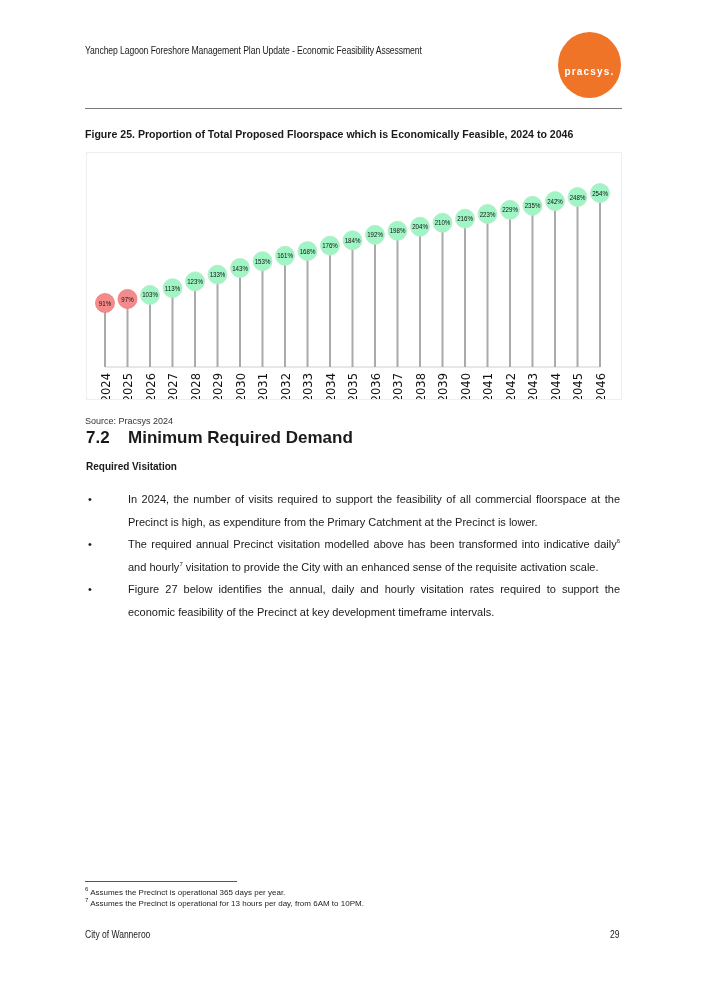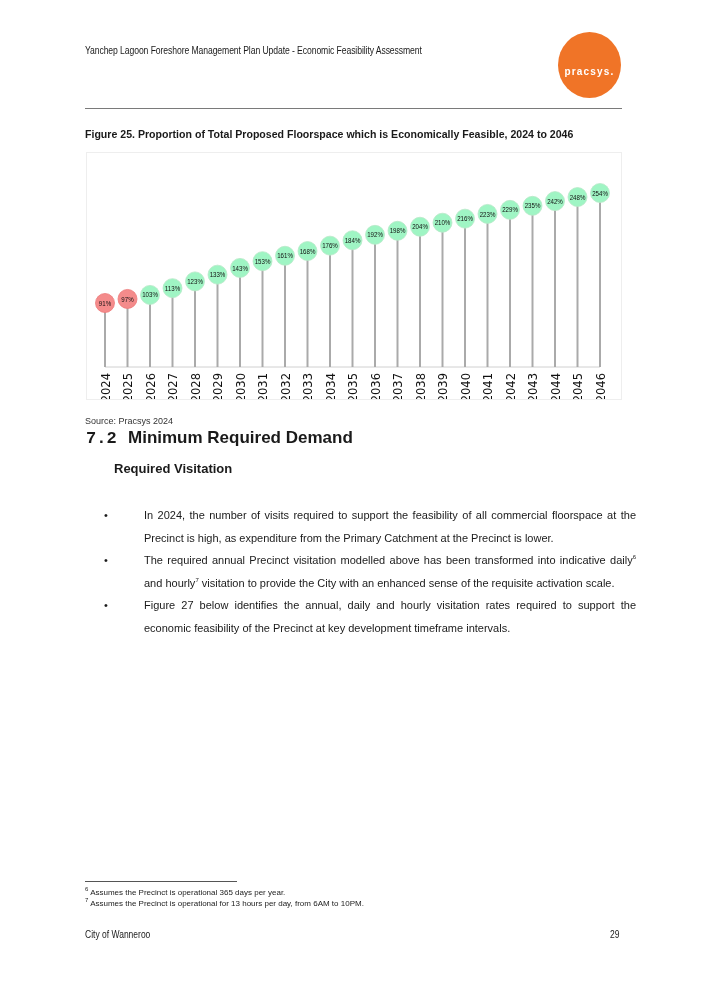--- a/index.html
+++ b/index.html
@@ -12,23 +12,23 @@
   .logo span { position: absolute; left: 3px; right: 3px; top: 34px; text-align: center; color: #fff;
                font-size: 10px; font-weight: bold; letter-spacing: 1.2px; }
   .header-rule { position: absolute; left: 85px; top: 108px; width: 537px; height: 1px; background: #7a7a7a; }
   .fig-title { position: absolute; left: 85px; top: 128px; font-size: 11.5px; font-weight: bold;
                white-space: nowrap; transform: scaleX(0.92); transform-origin: left; }
   .chart-frame { position: absolute; left: 86px; top: 152px; width: 534px; height: 246px;
                  border: 1px solid #eeeeee; background: #fff; }
   #chart-svg { position: absolute; left: 0; top: 0; }
   .source { position: absolute; left: 85px; top: 416px; font-size: 9px; color: #333; }
   .section-h { position: absolute; left: 86px; top: 428px; font-size: 17px; font-weight: bold; white-space: nowrap; }
-  .section-h .num { display: inline-block; width: 42px; font-family: Liberation Mono, monospace; }
-  .sub-h { position: absolute; left: 86px; top: 461px; font-size: 13px; font-weight: bold; margin-left: 28px; }
-  .bullets { position: absolute; left: 86px; top: 488px; width: 534px; margin: 16px; padding: 0; list-style: none; }
+  .section-h .num { display: inline-block; width: 42px; }
+  .sub-h { position: absolute; left: 86px; top: 461px; font-size: 10px; font-weight: bold; }
+  .bullets { position: absolute; left: 86px; top: 488px; width: 534px; margin: 0; padding: 0; list-style: none; }
   .bullets li { position: relative; padding-left: 42px; font-size: 11px; line-height: 22.5px; text-align: justify; }
   .bullets li::before { content: "\2022"; position: absolute; left: 2px; top: 0; font-size: 11px; }
   sup { font-size: 6px; line-height: 0; }
   .fn-rule { position: absolute; left: 85px; top: 881px; width: 152px; height: 1px; background: #555; }
   .footnotes { position: absolute; left: 85px; top: 887px; font-size: 8px; line-height: 11px; color: #222; }
   .footer-left { position: absolute; left: 85px; top: 929px; font-size: 10px; transform: scaleX(0.85); transform-origin: left; white-space: nowrap; }
   .footer-right { position: absolute; left: 610px; top: 929px; font-size: 10px; transform: scaleX(0.85); transform-origin: left; }
 </style>
 </head>
 <body>

